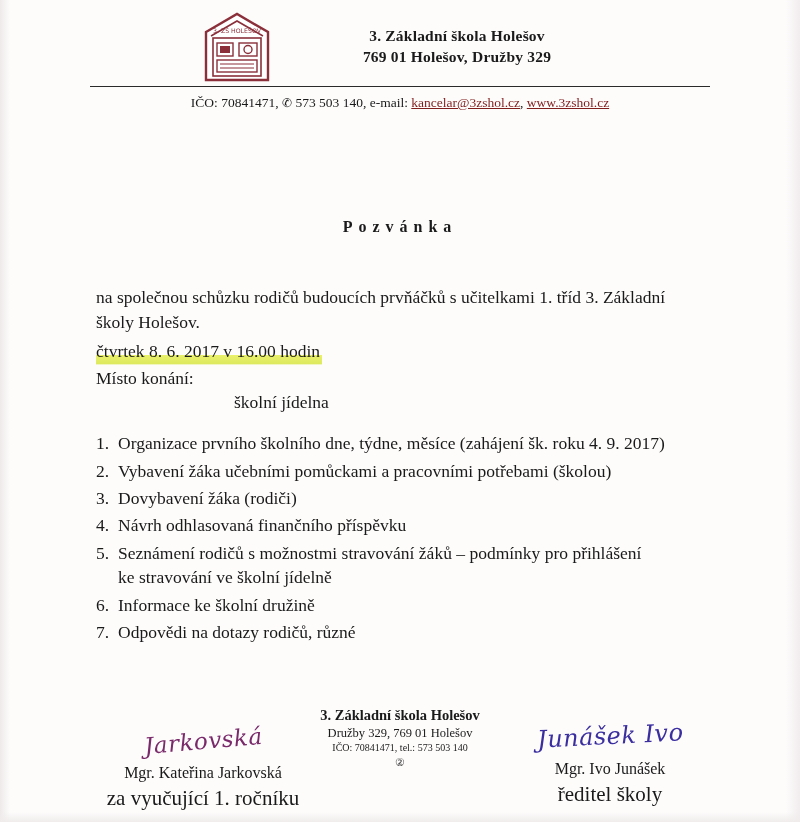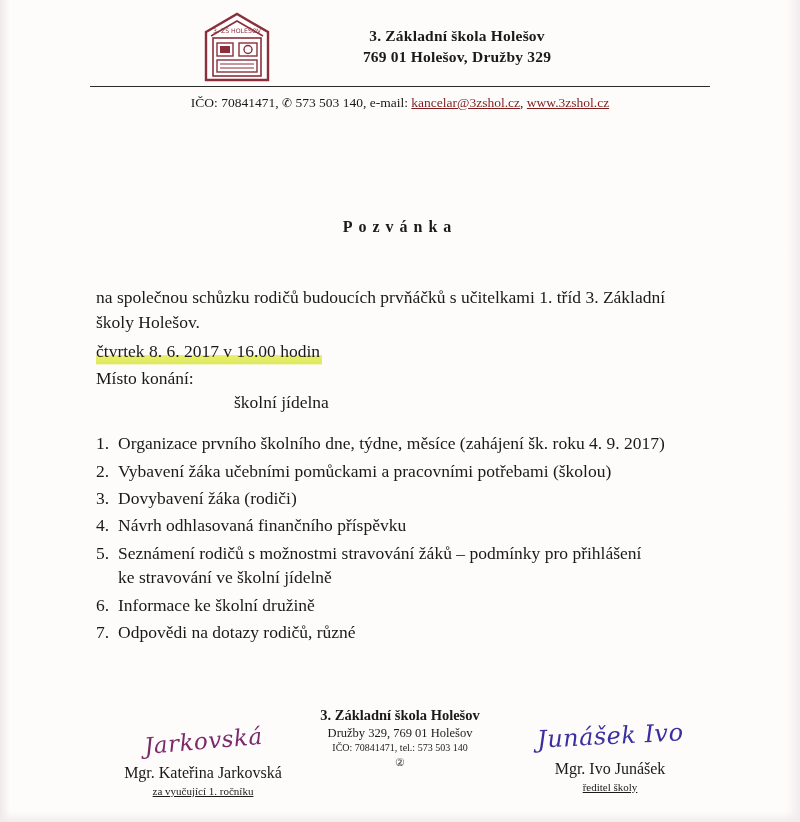--- a/index.html
+++ b/index.html
@@ -205,23 +205,22 @@
     color: #3b2fa0;
     transform: rotate(-3deg);
     font-size: 24px;
   }
   .sig-name {
     font-size: 16px;
     margin-top: 8px;
     line-height: 1.35;
   }
   .sig-role {
-    font-size: 11px;
+    font-size: 21px;
     line-height: 1.35;
-    text-decoration: underline;
   }
 </style>
 </head>
 <body>
 
 <div class="page">
 
   <div class="scan-edge-left"></div>
   <div class="scan-edge-right"></div>
   <div class="scan-edge-bottom"></div>

